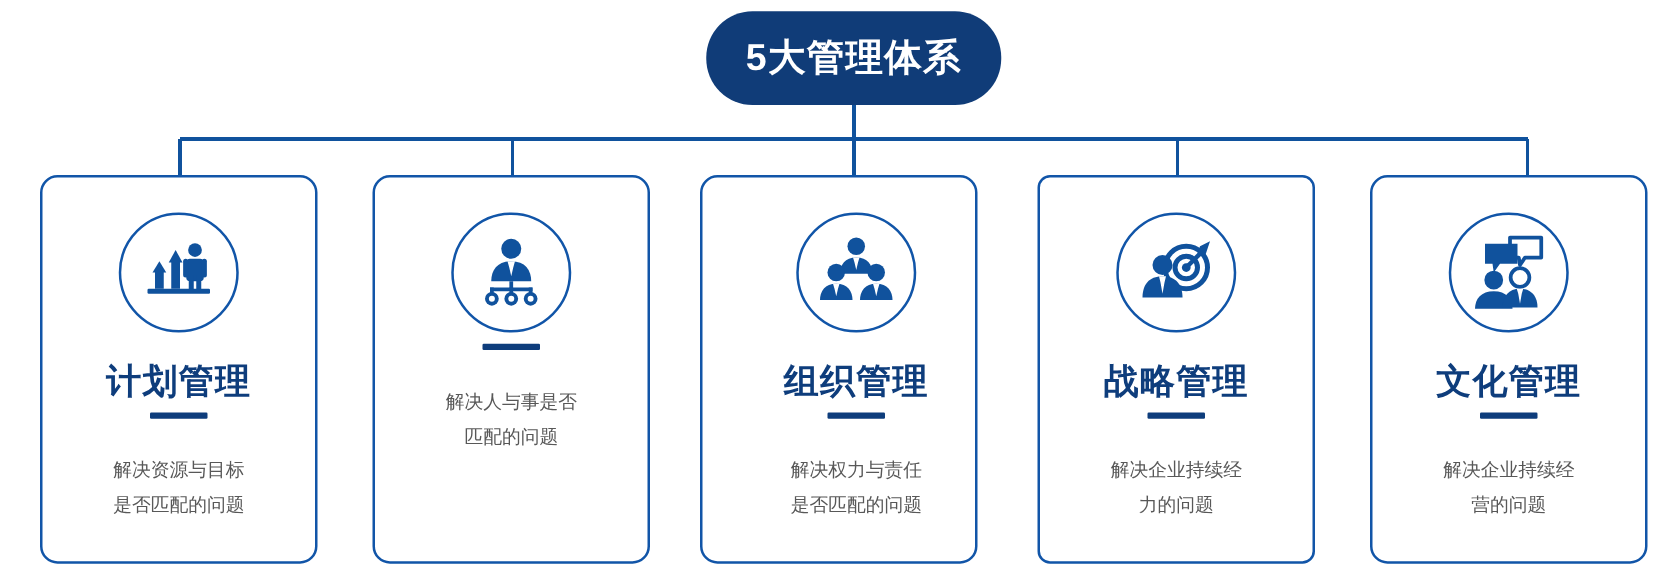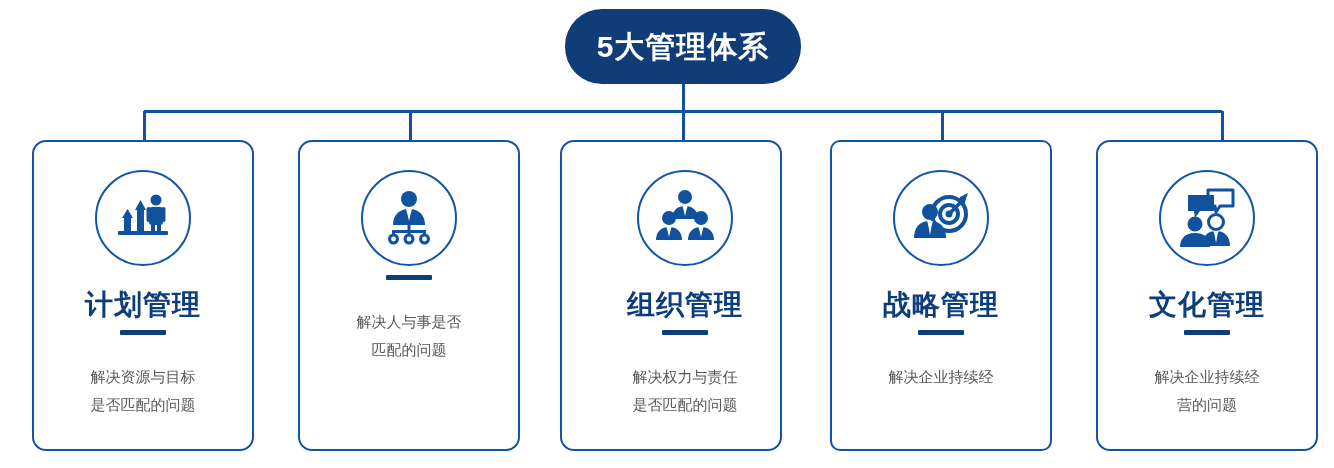--- a/index.html
+++ b/index.html
@@ -251,20 +251,21 @@
             <circle cx="20" cy="25" r="8"></circle>
             <path d="M20 34 C9 34 4 41 4 51 L36 51 C36 41 31 34 20 34 Z"></path>
             <path d="M17.2 34 L22.8 34 L21.6 39 L20 48 L18.4 39 Z" fill="#ffffff"></path>
           </g>
         </svg>
       </div>
       <div class="card-title">战略管理</div>
       <div class="title-rule"></div>
       <div class="card-desc">
         <span>解决企业持续经</span>
+        <span class="l2">力的问题</span>
       </div>
     </div>
 
     <div class="card c4">
       <div class="icon-circle">
         <svg width="62" height="62" viewBox="0 0 62 62">
           <g fill="#10529d">
 
             <path d="M32 3 L57 3 L57 19 L44 19 L40 25 L39 19 L32 19 Z" fill="#ffffff" stroke="#10529d" stroke-width="3" stroke-linejoin="round"></path>
 

